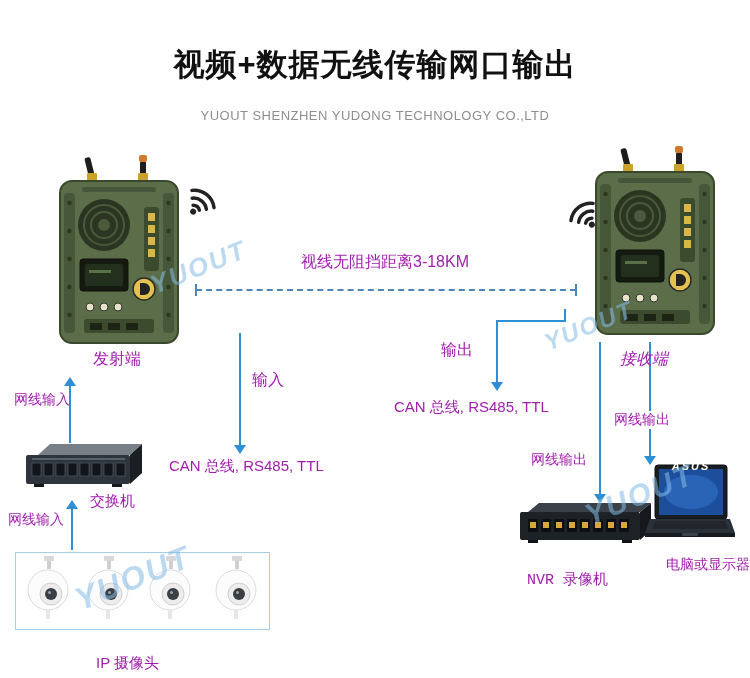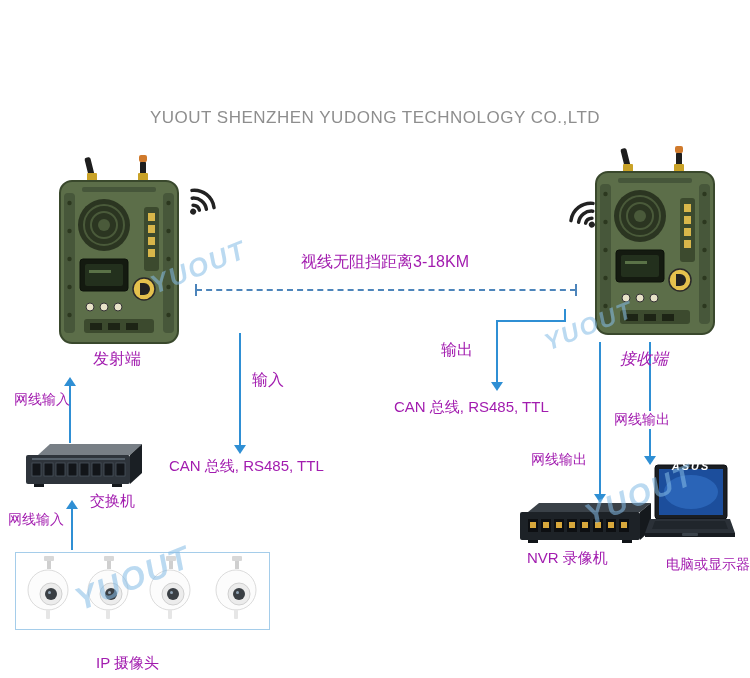--- a/index.html
+++ b/index.html
@@ -1,20 +1,20 @@
 <!DOCTYPE html>
 <html><head>
 <meta charset="utf-8">
 <style>
   html,body{margin:0;padding:0;background:#fff;}
   .canvas{position:relative;width:750px;height:678px;background:#ffffff;overflow:hidden;
           font-family:"Liberation Sans","DejaVu Sans",sans-serif;}
   .abs{position:absolute;}
   .title{position:absolute;left:0;right:0;top:44px;text-align:center;font-size:31px;font-weight:700;color:#111;letter-spacing:1px;z-index:3;}
-  .subtitle{position:absolute;left:0;right:0;top:108px;text-align:center;font-size:17px;color:#8e8e8e;letter-spacing:.5px;z-index:3;}
+  .subtitle{position:absolute;left:0;right:0;top:108px;text-align:center;font-size:13px;color:#8e8e8e;letter-spacing:.5px;z-index:3;}
   .lbl{position:absolute;white-space:nowrap;color:#a21caf;z-index:4;}
   .f16{font-size:16px;} .f15{font-size:15px;} .f14{font-size:14px;text-align:right;}
   .vline{position:absolute;width:2px;background:#2f8fd4;z-index:1;}
   .hline{position:absolute;height:2px;background:#2f8fd4;z-index:1;}
   .ah{position:absolute;width:0;height:0;border-left:6px solid transparent;border-right:6px solid transparent;z-index:1;}
   .ah.down{border-top:9px solid #2f8fd4;}
   .ah.up{border-bottom:9px solid #2f8fd4;}
   .dash{position:absolute;left:196px;top:289px;width:380px;height:0;border-top:2px dashed #4d85bb;z-index:1;}
   .cap{position:absolute;width:2px;height:12px;background:#4d85bb;z-index:1;}
   .wm{position:absolute;color:#85bce6;opacity:.55;font-weight:700;font-style:italic;letter-spacing:2px;transform:rotate(-22deg);z-index:6;}
@@ -22,20 +22,21 @@
   .dev{position:absolute;z-index:2;}
   .onwhite{background:#fff;padding:0 3px;}
   .asus{position:absolute;left:659px;top:460px;width:64px;text-align:center;color:#fff;
         font-size:11px;font-weight:700;font-style:italic;letter-spacing:2px;z-index:5;}
 </style>
 </head>
 <body>
 
 <div class="canvas">
 
+  <div class="title">视频+数据无线传输网口输出</div>
   <div class="subtitle">YUOUT SHENZHEN YUDONG TECHNOLOGY CO.,LTD</div>
 
   <svg class="dev" style="left:56px;top:155px;" width="126" height="192" viewBox="0 0 126 192">
     <g>
       <rect x="33" y="2" width="6" height="20" rx="2" fill="#1e1e1e" transform="rotate(-14 36 22)"></rect>
       <rect x="31" y="18" width="10" height="9" rx="1" fill="#c9a227"></rect>
       <rect x="84" y="6" width="6" height="16" rx="2" fill="#1e1e1e"></rect>
       <rect x="83" y="0" width="8" height="7" rx="2" fill="#d07a2c"></rect>
       <rect x="82" y="18" width="10" height="9" rx="1" fill="#c9a227"></rect>
     </g>
@@ -275,21 +276,21 @@
       <rect x="38" y="22" width="6" height="6"></rect>
         <rect x="51" y="22" width="6" height="6"></rect>
       <rect x="64" y="22" width="6" height="6"></rect>
         <rect x="77" y="22" width="6" height="6"></rect>
       <rect x="90" y="22" width="6" height="6"></rect>
         <rect x="103" y="22" width="6" height="6"></rect>
     </g>
     <rect x="10" y="40" width="10" height="3" fill="#101418"></rect>
       <rect x="104" y="40" width="10" height="3" fill="#101418"></rect>
   </svg>
-  <div class="lbl f15" style="left:527px;top:549px;">NVR 录像机</div>
+  <div class="lbl f15" style="left:527px;top:570px;font-family:Liberation Mono, monospace;">NVR 录像机</div>
 
   <svg class="abs" style="left:642px;top:463px;z-index:2;" width="96" height="88" viewBox="0 0 96 88">
     <rect x="13" y="2" width="72" height="54" rx="3" fill="#1a1e23" stroke="#0c0f12"></rect>
     <rect x="17" y="6" width="64" height="46" fill="#1c4e9c"></rect>
     <ellipse cx="49" cy="29" rx="27" ry="17" fill="#2f6cc0" opacity="0.75"></ellipse>
     <polygon points="8,56 88,56 93,70 3,70" fill="#2b3138"></polygon>
     <polygon points="13,58 83,58 86,66 10,66" fill="#20262c"></polygon>
     <polygon points="3,70 93,70 93,74 3,74" fill="#171b20"></polygon>
     <rect x="40" y="70" width="16" height="3" rx="1" fill="#3a424a"></rect>
   </svg>

